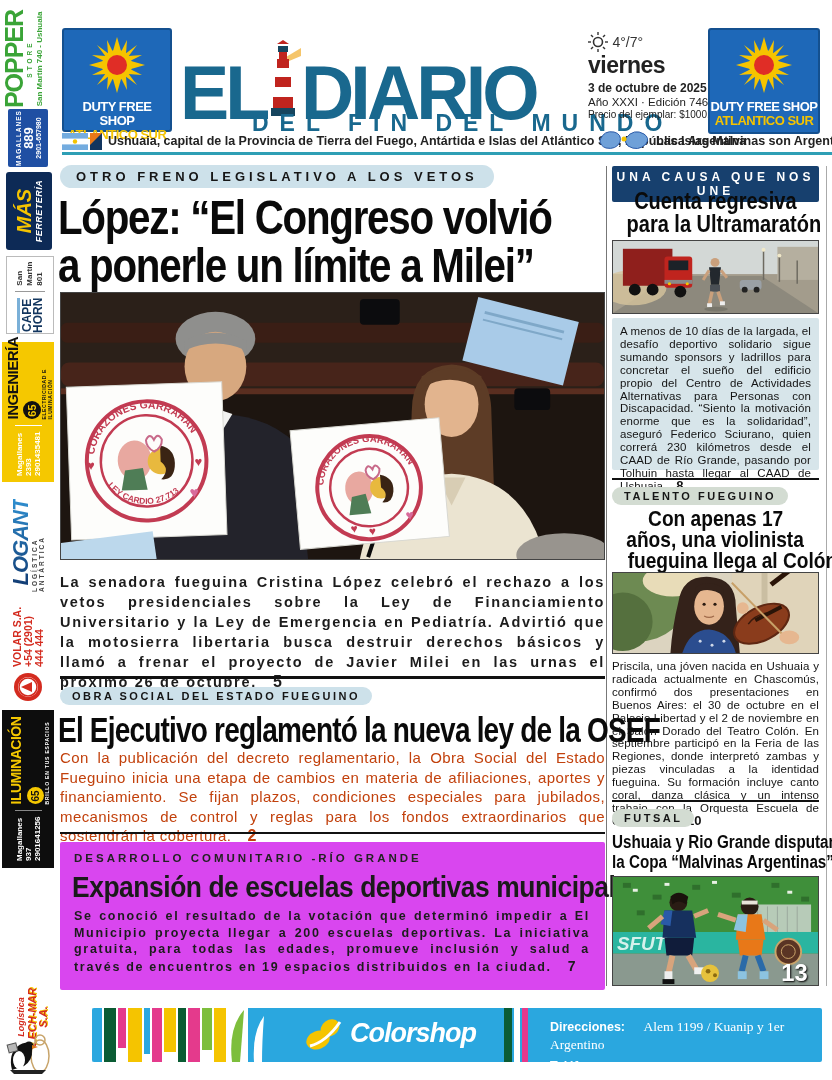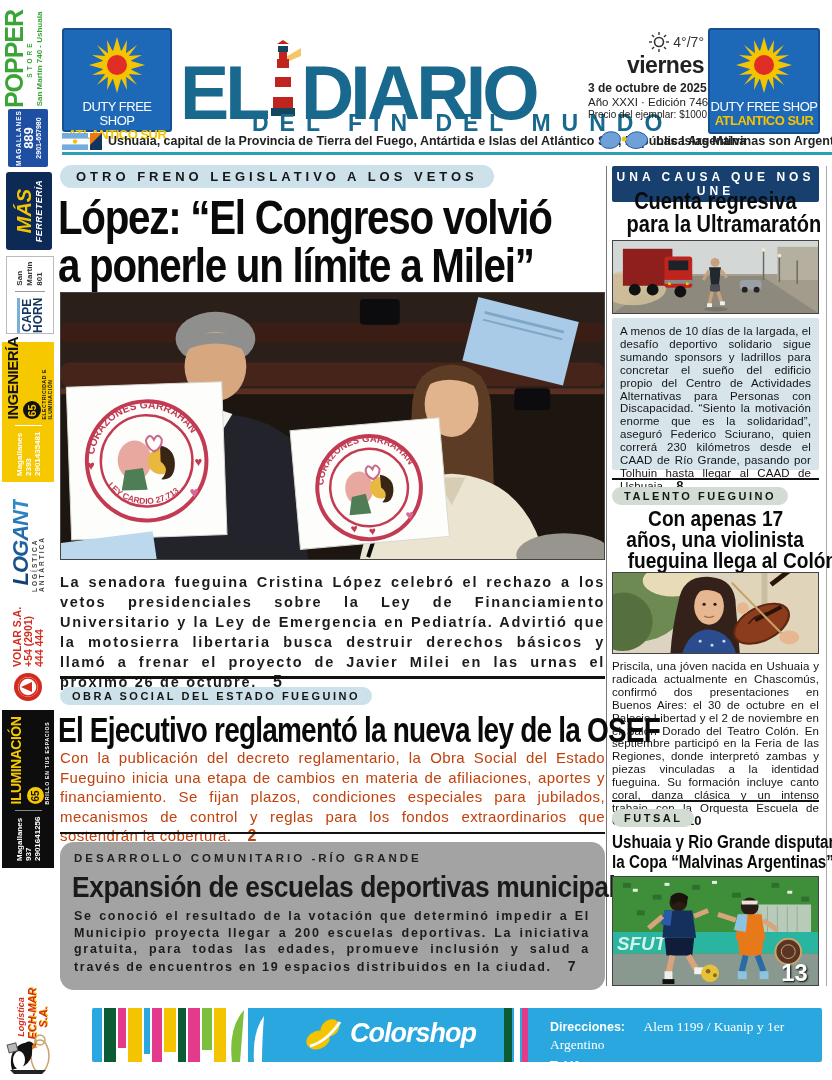--- a/index.html
+++ b/index.html
@@ -41,26 +41,26 @@
   .ilum .addr{font-size:8px;font-weight:bold;color:#fff;line-height:9px;border-right:1px solid #888;padding-right:5px;}
   .ilum .nm{font-size:14px;font-weight:bold;color:#f5c800;letter-spacing:-.5px;line-height:14px;}
   .ilum .num{display:inline-block;background:#f5c800;color:#111;border-radius:50%;width:17px;height:17px;line-height:17px;text-align:center;font-size:10px;font-weight:bold;}
   .ilum .sub{font-size:5px;font-weight:bold;color:#fff;letter-spacing:.8px;}
   .lech{width:62px;height:40px;color:#d42b1f;font-weight:bold;font-style:italic;text-align:center;line-height:11px;}
   .lech .l1{font-size:9px;}
   .lech .l2{font-size:11px;text-shadow:1px 1px 0 #f5c400;}
 
   
   .duty{background:#1e68b8;border:2px solid #14508f;border-radius:3px;text-align:center;box-sizing:border-box;padding-top:4px;}
-  .duty .l1{color:#fff;font-weight:normal;font-size:13px;letter-spacing:-.5px;line-height:14px;}
+  .duty .l1{color:#fff;font-weight:bold;font-size:13px;letter-spacing:-.5px;line-height:14px;}
   .duty .l2{color:#f5c400;font-weight:bold;font-size:13px;letter-spacing:-.5px;line-height:14px;}
   .mast{display:flex;align-items:flex-end;}
   .mastword{font-size:76px;font-weight:bold;color:#19688e;letter-spacing:-4px;line-height:62px;transform:scaleX(.97);transform-origin:left bottom;}
   .tagline{font-size:23px;font-weight:bold;color:#19688e;letter-spacing:11px;}
-  .weather{text-align:right;color:#222;}
+  .weather{text-align:left;color:#222;}
   .weather .temp{font-size:14px;color:#333;vertical-align:middle;}
   .weather .day{font-size:23px;font-weight:bold;line-height:26px;letter-spacing:-.5px;}
   .weather .date{font-size:12px;font-weight:bold;margin-top:3px;}
   .weather .ed{font-size:11.5px;margin-top:1px;}
   .weather .pr{font-size:10px;margin-top:1px;}
   .stripTxt{font-size:12.5px;font-weight:bold;color:#222;}
   .tealrule{background:#2e9fb5;height:3px;}
 
   
   .pill{display:inline-block;border-radius:13px;padding:4px 16px;font-weight:bold;font-size:13px;letter-spacing:4px;color:#161616;white-space:nowrap;}
@@ -75,21 +75,21 @@
   .rh{font-weight:bold;color:#0a0a0a;white-space:nowrap;}
   .rh>span{display:inline-block;transform:scaleX(.87);transform-origin:center;}
 
   
   .lead-body{font-size:14.5px;font-weight:bold;letter-spacing:1.7px;line-height:20px;text-align:justify;color:#1c1c1c;}
   .osef-body{font-size:15px;letter-spacing:.4px;line-height:19.5px;text-align:justify;color:#c2410c;}
   .esc-body{font-size:12.5px;font-weight:bold;letter-spacing:1.7px;line-height:16.5px;text-align:justify;color:#1c1c1c;}
   .rc-body{font-size:11.5px;line-height:12.9px;text-align:justify;color:#141414;letter-spacing:.1px;}
   .pgnum{font-weight:bold;font-size:16px;margin-left:16px;letter-spacing:0;}
   .rule{background:#111;}
-  .peach{background:#a3a3a3;border-radius:14px;}
+  .peach{background:#d946ef;border-radius:2px;}
   .ultrabox{background:#d7e5ea;border-radius:2px;}
   .photo-frame{border:1px solid #444;box-sizing:border-box;}
 </style>
 </head>
 <body>
 
 <div id="page">
 
   <div class="rot popper" style="left:2px;top:112px;">
     <div class="big">POPPER</div>

